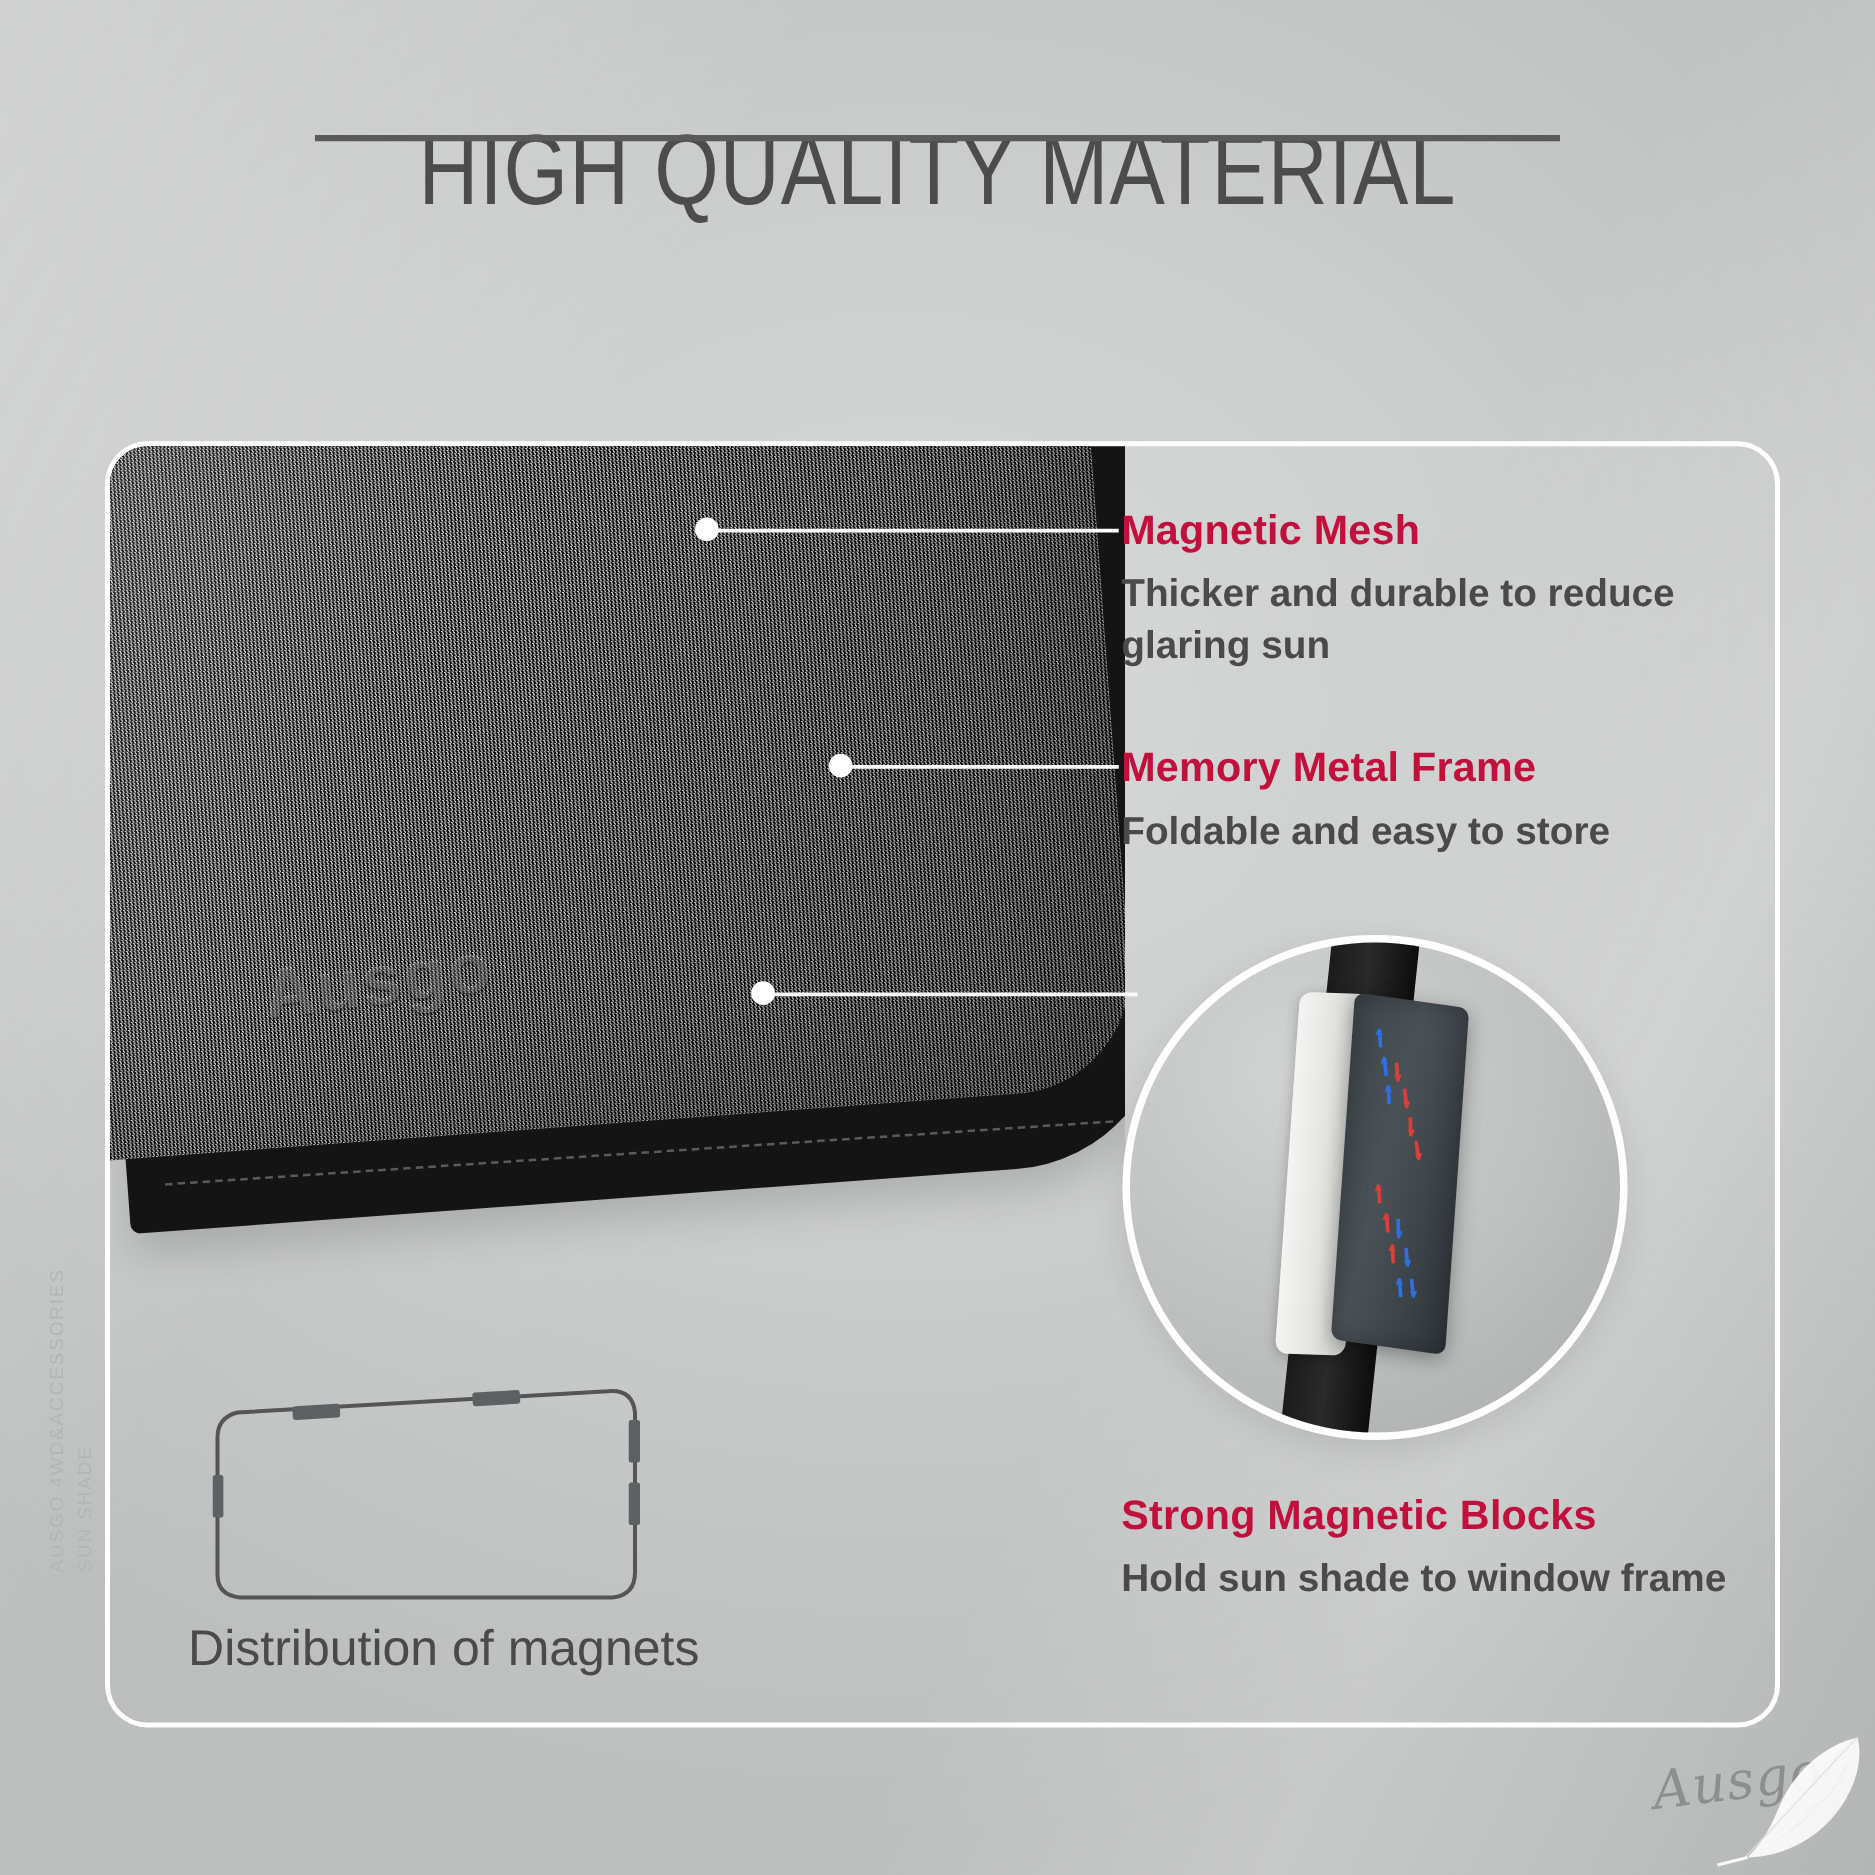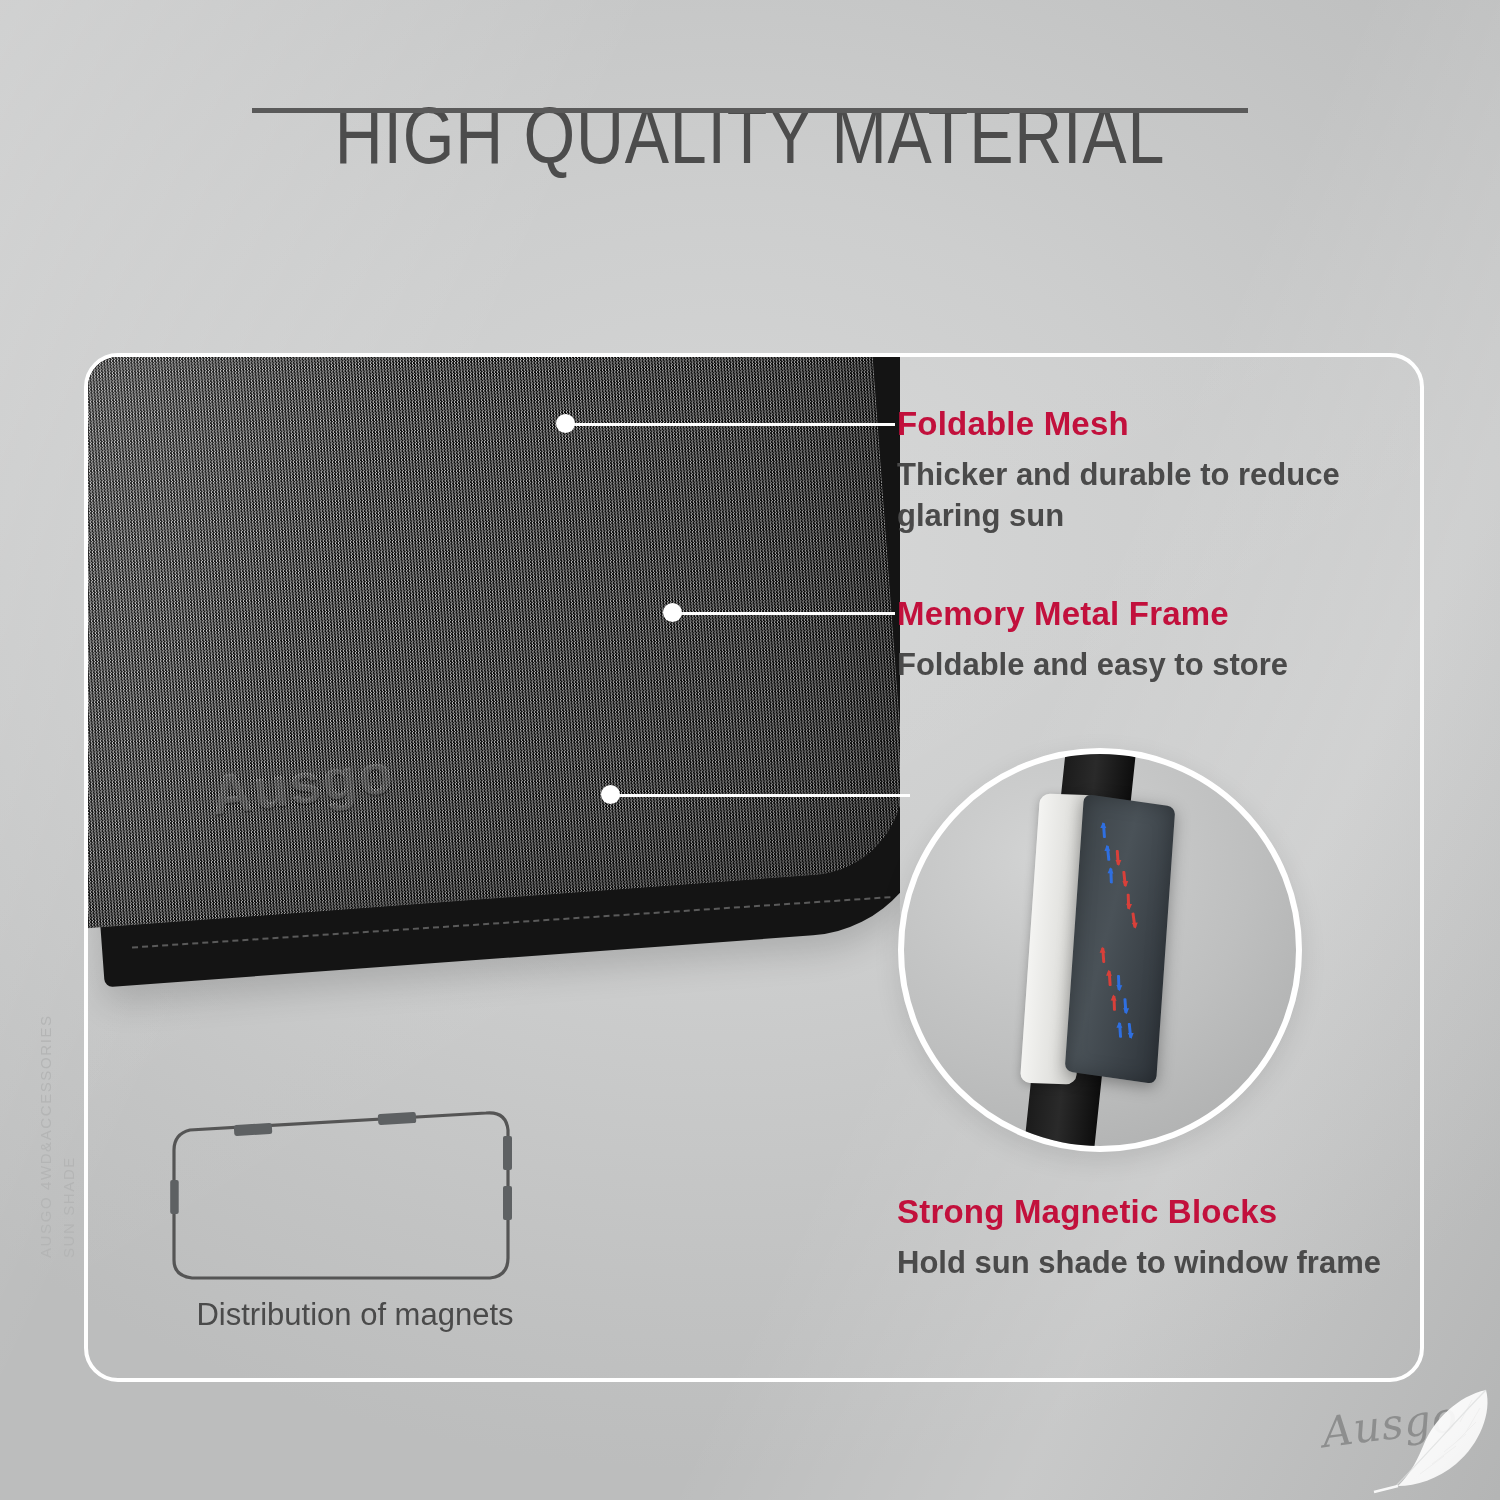--- a/index.html
+++ b/index.html
@@ -137,21 +137,21 @@
   }
   #callout-mesh{left:897px;top:405px;}
   #callout-frame{left:897px;top:595px;}
   #callout-magnet{left:897px;top:1193px;}
 
   
   .magdiag{position:absolute;left:168px;top:1108px;width:360px;height:190px;}
   .magdiag svg{display:block;}
   .magdiag-caption{
     position:absolute;left:120px;top:1297px;width:470px;text-align:center;
-    font-size:31px;color:#4a4a4a;
+    font-size:40px;color:#4a4a4a;
   }
 
   
   .vstrip{
     position:absolute;left:34px;top:1258px;
     transform:rotate(-90deg);transform-origin:0 0;
     white-space:nowrap;color:#b4b5b5;font-size:15px;letter-spacing:1.6px;line-height:1.55;
   }
   .vstrip div{margin:0;}
 
@@ -212,21 +212,21 @@
         <span class="ar-r" style="left:38px;top:172px;transform:rotate(-8deg);color:#d8403a;"></span>
         <span class="ar-b" style="left:54px;top:182px;transform:rotate(172deg);color:#2f6fe0;"></span>
         <span class="ar-r" style="left:44px;top:196px;transform:rotate(-6deg);color:#d8403a;"></span>
         <span class="ar-b" style="left:60px;top:206px;transform:rotate(170deg);color:#2f6fe0;"></span>
         <span class="ar-b" style="left:52px;top:222px;transform:rotate(-8deg);color:#2f6fe0;"></span>
       </div>
     </div>
   </div>
 
   <div class="callout" id="callout-mesh">
-    <p class="c-head">Foldable Mesh</p>
+    <p class="c-head">Magnetic Mesh</p>
     <p class="c-body">Thicker and durable to reduce glaring sun</p>
   </div>
 
   <div class="callout" id="callout-magnet">
     <p class="c-head">Strong Magnetic Blocks</p>
     <p class="c-body">Hold sun shade to window frame</p>
   </div>
 
   <div class="callout" id="callout-frame">
     <p class="c-head">Memory Metal Frame</p>

